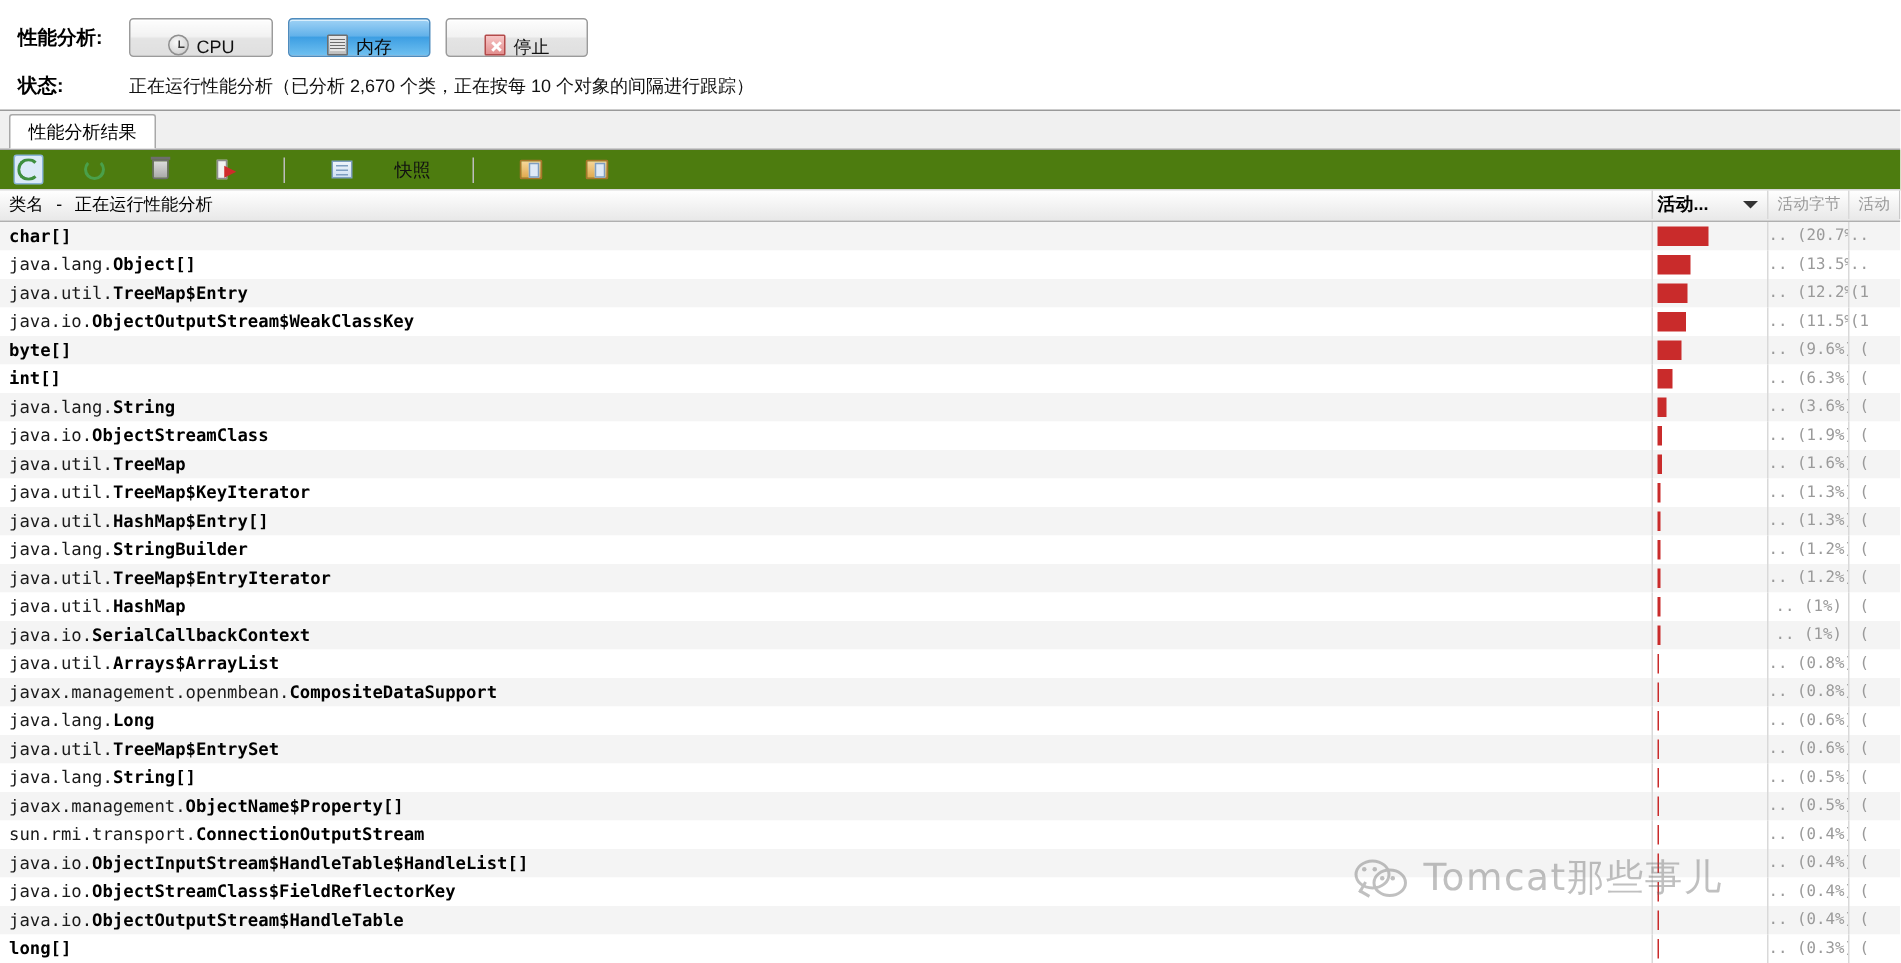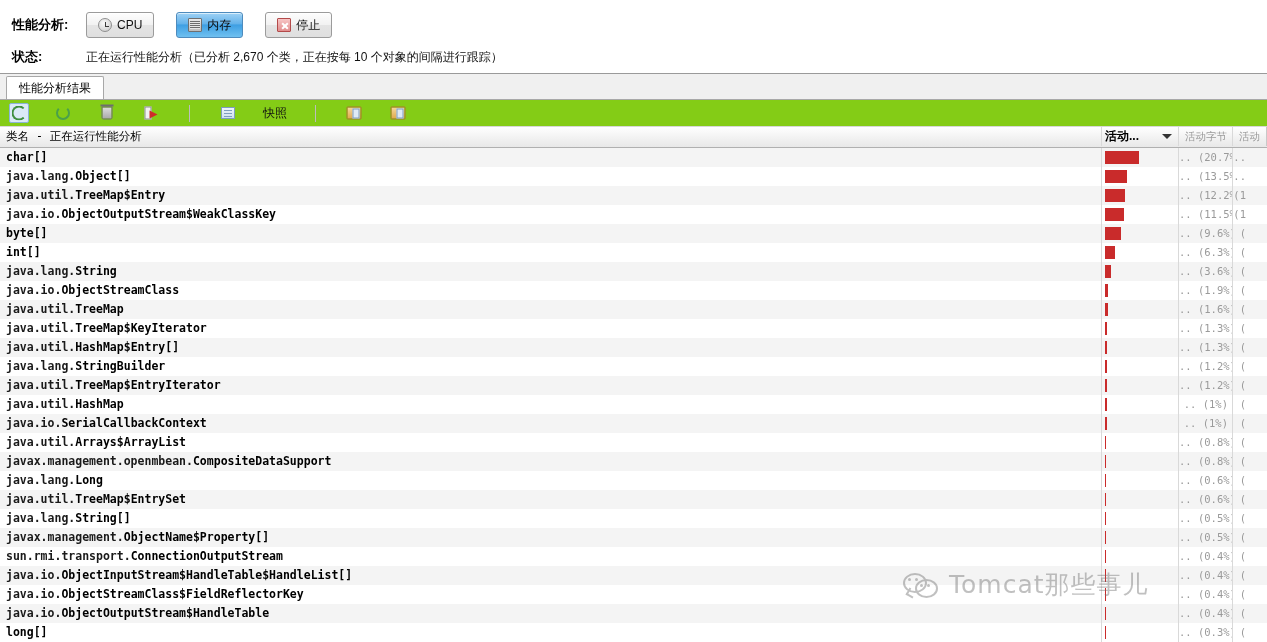--- a/index.html
+++ b/index.html
@@ -28,25 +28,25 @@
     font-weight:bold;
     font-size:13px;
     color:#000;
     width:74px;
     flex:0 0 74px;
     letter-spacing:0px;
   }
 
   
   .btn{
-    display:inline-flex;align-items:center;justify-content:center;
+    display:inline-flex;align-items:flex-end;justify-content:center;
     gap:5px;
     height:26px;
-    padding:0 11px;
-    margin-right:22px;
+    padding:0 25px;
+    margin-right:10px;
     border:1px solid #9b9b9b;
     border-radius:3px;
     background:linear-gradient(to bottom,#fdfdfd 0%,#f2f2f2 48%,#e4e4e4 52%,#dfdfdf 100%);
     box-shadow:inset 0 1px 0 #ffffff;
     font-size:12px;
     color:#111;
     cursor:default;
     box-sizing:border-box;
   }
   .btn.selected{
@@ -105,21 +105,21 @@
     border-bottom:none;
     border-radius:2px 2px 0 0;
     font-size:12px;
     box-sizing:border-box;
     color:#000;
   }
 
   
   .toolbar{
     position:relative;height:26px;
-    background:#84cc16;
+    background:#4d7c0f;
     border-bottom:1px solid #b6b6b6;
     display:flex;align-items:center;
     padding-left:9px;
     gap:24px;
     font-family:Liberation Serif, serif;
   }
   .tbtn{
     width:20px;height:20px;position:relative;
     display:inline-block;cursor:default;
   }
@@ -184,21 +184,21 @@
 
   .cell{box-sizing:border-box;overflow:hidden;white-space:nowrap;}
   .c-name{
     flex:0 0 1102px;
     padding-left:6px;
     font-family:"DejaVu Sans Mono","Liberation Mono",monospace;
     font-size:11.5px;
     border-right:1px solid #d9d9d9;
     height:19px;line-height:19px;
   }
-  .pkg{color:#1a1a1a;font-weight:bold;}
+  .pkg{color:#1a1a1a;font-weight:normal;}
   .cls{color:#000;font-weight:bold;}
 
   .c-bar{
     flex:0 0 77px;
     border-right:1px solid #d9d9d9;
     height:19px;position:relative;
     padding-left:3px;
   }
   .bar{
     position:absolute;left:3px;top:3px;height:13px;

